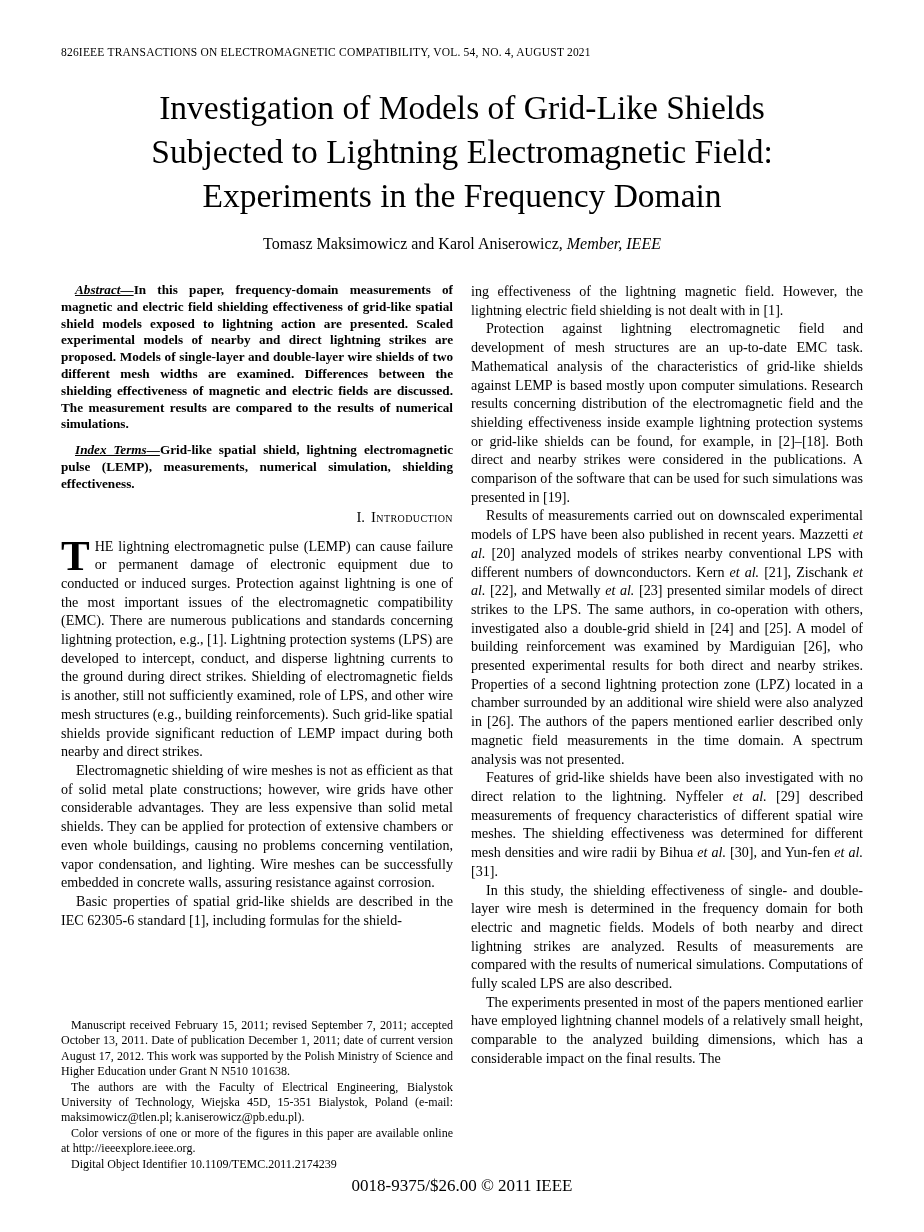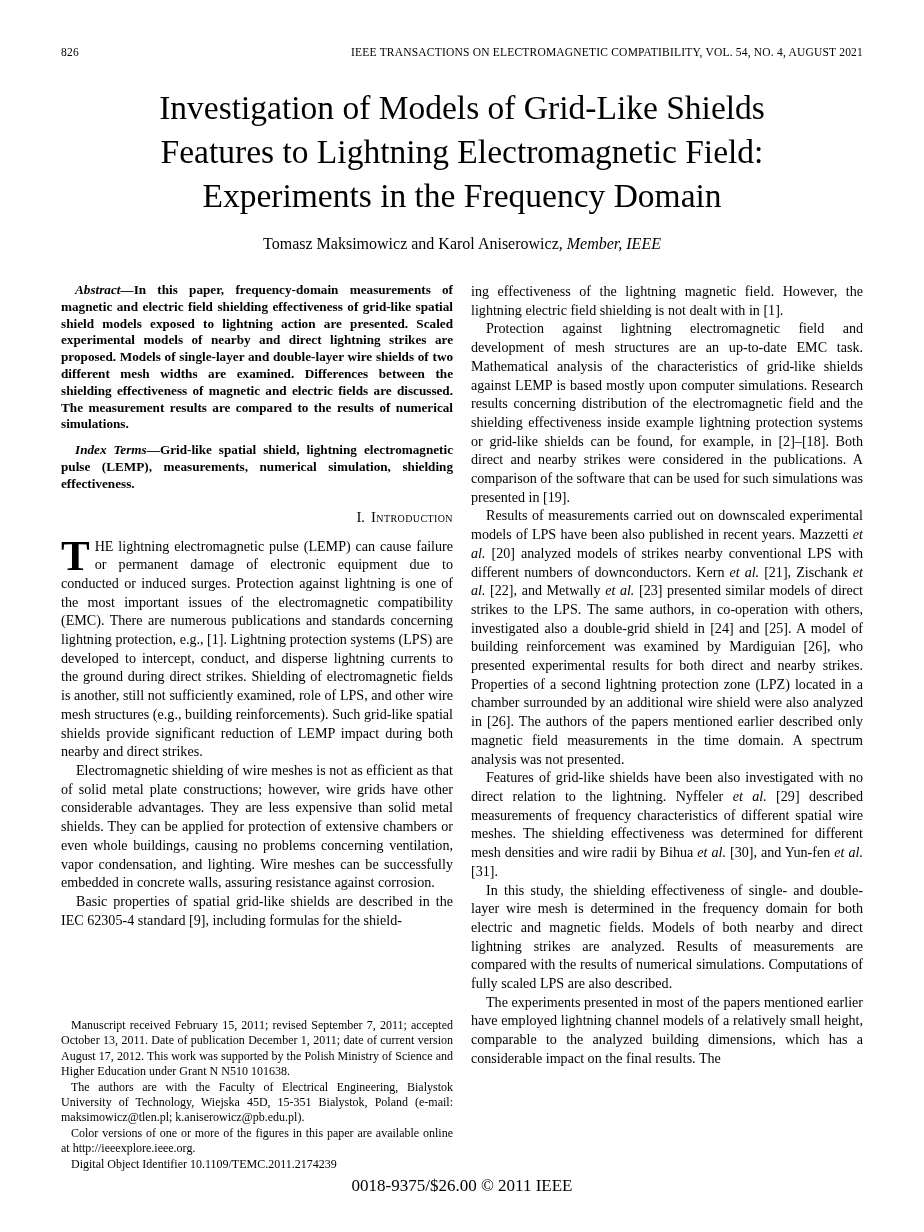--- a/index.html
+++ b/index.html
@@ -6,21 +6,21 @@
   body {
     width: 924px; height: 1232px;
     background: #ffffff;
     color: #000000;
     font-family: "Liberation Serif", serif;
   }
   .page { position: relative; width: 924px; height: 1232px; overflow: hidden; background: #ffffff; }
 
   .header {
     position: absolute; top: 46px; left: 61px; right: 61px;
-    display: flex; justify-content: space-between; align-items: baseline;
+    display: flex; align-items: baseline;
     font-size: 11.5px; letter-spacing: 0.2px;
   }
 
   .title-block { position: absolute; top: 86px; left: 40px; right: 40px; text-align: center; }
   .title { font-size: 33.5px; font-weight: normal; line-height: 44px; margin: 0; }
   .title-line { display: block; }
   .authors { margin-top: 17px; font-size: 16px; }
 
   .italic { font-style: italic; }
 
@@ -29,21 +29,21 @@
     display: flex; gap: 18px;
   }
   .col { flex: 1 1 0; overflow: hidden; }
   .col-left { display: flex; flex-direction: column; }
 
   .abstract {
     font-size: 13.2px; font-weight: bold; line-height: 16.8px;
     text-align: justify; text-indent: 14px; margin: 0;
   }
   .index-terms { margin-top: 9px; }
-  .lbl { font-style: italic; }
+  .lbl { font-style: italic; text-decoration: underline; }
 
   .section-heading {
     font-size: 14.8px; font-weight: normal; text-align: right;
     margin: 16px 0 11px 0;
   }
   .section-heading .sc { font-variant: small-caps; letter-spacing: 0.4px; }
   .section-heading .sec-num { margin-right: 6px; }
 
   .para {
     font-size: 14.1px; line-height: 18.7px; text-align: justify;
@@ -73,40 +73,40 @@
 <div class="page">
 
   <div class="header">
     <span>826</span>
     <span>IEEE TRANSACTIONS ON ELECTROMAGNETIC COMPATIBILITY, VOL. 54, NO. 4, AUGUST 2021</span>
   </div>
 
   <div class="title-block">
     <h1 class="title">
       <span class="title-line">Investigation of Models of Grid-Like Shields</span>
-      <span class="title-line">Features to Lightning Electromagnetic Field:</span>
+      <span class="title-line">Subjected to Lightning Electromagnetic Field:</span>
       <span class="title-line">Experiments in the Frequency Domain</span>
     </h1>
     <div class="authors"><span>Tomasz Maksimowicz and Karol Aniserowicz</span><span class="italic">, Member, IEEE</span></div>
   </div>
 
   <div class="columns">
 
     <div class="col col-left">
       <p class="abstract"><span class="lbl">Abstract—</span><span>In this paper, frequency-domain measurements of magnetic and electric field shielding effectiveness of grid-like spatial shield models exposed to lightning action are presented. Scaled experimental models of nearby and direct lightning strikes are proposed. Models of single-layer and double-layer wire shields of two different mesh widths are examined. Differences between the shielding effectiveness of magnetic and electric fields are discussed. The measurement results are compared to the results of numerical simulations.</span></p>
 
       <p class="abstract index-terms"><span class="lbl">Index Terms—</span><span>Grid-like spatial shield, lightning electromagnetic pulse (LEMP), measurements, numerical simulation, shielding effectiveness.</span></p>
 
       <h2 class="section-heading"><span class="sec-num">I.</span><span class="sc">Introduction</span></h2>
 
       <p class="para noindent"><span class="dropcap">T</span><span>HE lightning electromagnetic pulse (LEMP) can cause failure or permanent damage of electronic equipment due to conducted or induced surges. Protection against lightning is one of the most important issues of the electromagnetic compatibility (EMC). There are numerous publications and standards concerning lightning protection, e.g., [1]. Lightning protection systems (LPS) are developed to intercept, conduct, and disperse lightning currents to the ground during direct strikes. Shielding of electromagnetic fields is another, still not sufficiently examined, role of LPS, and other wire mesh structures (e.g., building reinforcements). Such grid-like spatial shields provide significant reduction of LEMP impact during both nearby and direct strikes.</span></p>
 
       <div>
           <p class="para"><span>Electromagnetic shielding of wire meshes is not as efficient as that of solid metal plate constructions; however, wire grids have other considerable advantages. They are less expensive than solid metal shields. They can be applied for protection of extensive chambers or even whole buildings, causing no problems concerning ventilation, vapor condensation, and lighting. Wire meshes can be successfully embedded in concrete walls, assuring resistance against corrosion.</span></p>
-          <p class="para"><span>Basic properties of spatial grid-like shields are described in the IEC 62305-4 standard [9], including formulas for the shield-</span></p>
+          <p class="para"><span>Basic properties of spatial grid-like shields are described in the IEC 62305-6 standard [1], including formulas for the shield-</span></p>
         </div>
 
       <div class="footnote">
           <p class="fn-para"><span>Manuscript received February 15, 2011; revised September 7, 2011; accepted October 13, 2011. Date of publication December 1, 2011; date of current version August 17, 2012. This work was supported by the Polish Ministry of Science and Higher Education under Grant N N510 101638.</span></p>
           <p class="fn-para"><span>The authors are with the Faculty of Electrical Engineering, Bialystok University of Technology, Wiejska 45D, 15-351 Bialystok, Poland (e-mail: maksimowicz@tlen.pl; k.aniserowicz@pb.edu.pl).</span></p>
           <p class="fn-para"><span>Color versions of one or more of the figures in this paper are available online at http://ieeexplore.ieee.org.</span></p>
           <p class="fn-para"><span>Digital Object Identifier 10.1109/TEMC.2011.2174239</span></p>
         </div>
     </div>
 

